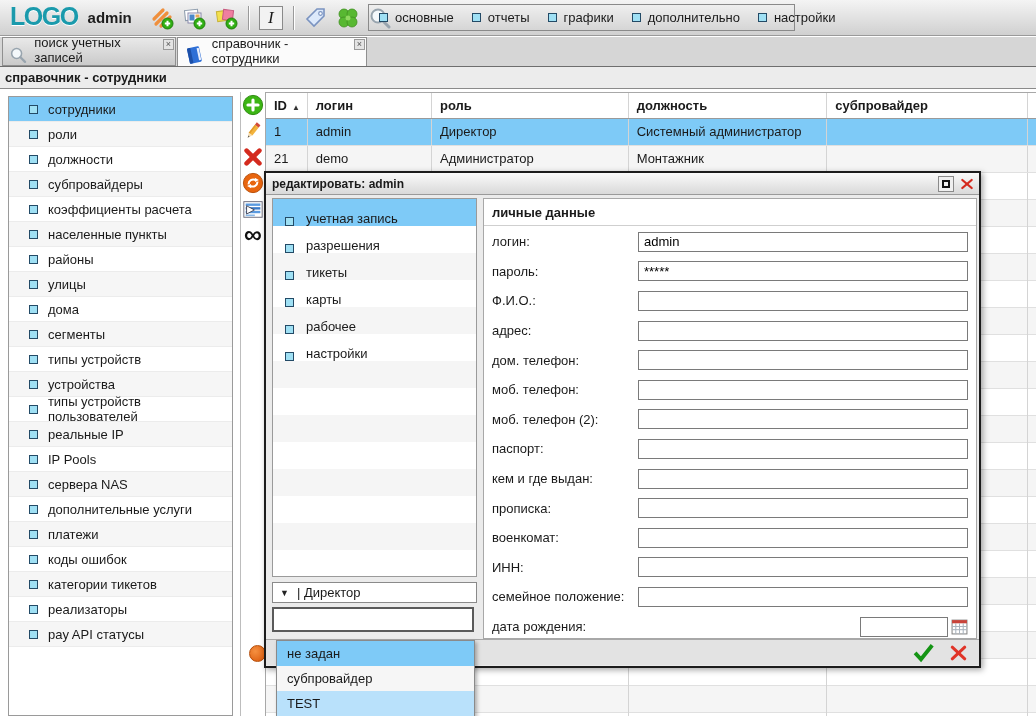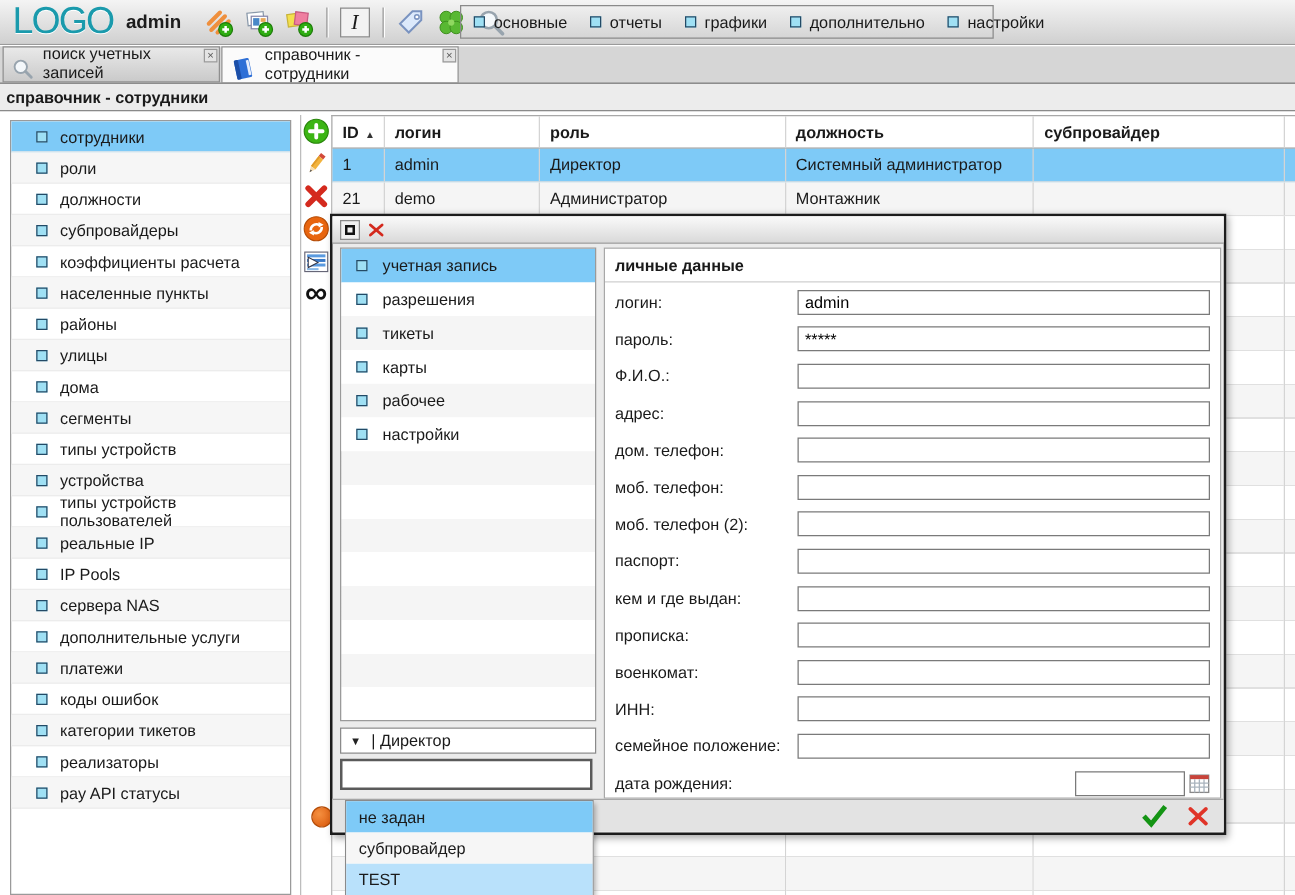--- a/index.html
+++ b/index.html
@@ -3,21 +3,21 @@
 <meta charset="utf-8">
 <style>
   * { margin:0; padding:0; box-sizing:border-box; }
   body { background:#fff; font-family:"Liberation Sans", sans-serif; }
   .stage { position:relative; width:1036px; height:716px; overflow:hidden; background:#fff; color:#1a1a1a; font-size:13px; }
 
   
   .topbar { position:absolute; left:0; top:0; width:1036px; height:36px;
     background:linear-gradient(#f4f4f4,#d0d0d0); border-bottom:1px solid #9a9a9a;
     display:flex; align-items:center; }
-  .logo { font-weight:normal; font-size:30px; letter-spacing:-1.5px; color:#1a9aac; margin:0 10px 2px 10px;
+  .logo { font-weight:bold; font-size:25px; letter-spacing:-1.5px; color:#1a9aac; margin:0 10px 2px 10px;
     text-shadow:0 1px 0 #fff;text-align:center; }
   .user { font-weight:bold; font-size:15px; color:#1c1c1c; margin-right:14px; }
   .tb-ico { width:24px; height:24px; margin:0 4px; cursor:pointer; }
   .tb-sep { width:1px; height:24px; background:#9a9a9a; margin:0 6px; box-shadow:1px 0 0 #fff; }
   .ibtn { width:24px; height:24px; border:1px solid #8a8a8a; background:#f2f2f2; margin:0 4px;
     font-family:"Liberation Serif",serif; font-style:italic; font-size:17px; text-align:center; line-height:22px; }
   .menu { position:absolute; left:368px; top:4px; width:427px; height:27px; border:1px solid #8a8a8a;
     display:flex; align-items:center; padding-left:10px; gap:18px; }
   .menu-item { display:flex; align-items:center; gap:7px; cursor:pointer; }
   .sq { display:inline-block; width:9px; height:9px; background:#9fe0f4; border:1px solid #234a66; }
@@ -68,21 +68,21 @@
     border:2px solid #1c1c1c; z-index:10; box-shadow:2px 2px 6px rgba(0,0,0,.35); }
   .mtitle { height:22px; background:linear-gradient(#fafafa,#d9d9d9); border-bottom:1px solid #9a9a9a;
     display:flex; align-items:center; font-weight:bold; font-size:12px; padding:0 4px 0 6px; }
   .mtitle .t { flex:1; }
   .maxbtn { width:16px; height:16px; border:1px solid #8a8a8a; background:#efefef; margin-right:5px;
     display:flex; align-items:center; justify-content:center; cursor:pointer; }
   .maxbtn i { display:block; width:8px; height:8px; border:2px solid #111; }
   .mbody { position:relative; height:470px; }
   .mnav { position:absolute; left:6px; top:3px; width:205px; height:379px; border:1px solid #9a9a9a; background:
     repeating-linear-gradient(#f5f5f5 0 27px, #fff 27px 54px); list-style:none; overflow:hidden; }
-  .mnav li { height:27px; display:flex; align-items:center; gap:12px; padding-left:12px; background:#fff; cursor:pointer; }
+  .mnav li { height:27px; display:flex; align-items:flex-end; gap:12px; padding-left:12px; background:#fff; cursor:pointer; }
   .mnav li:nth-child(odd) { background:#f5f5f5; }
   .mnav li.sel { background:#7ecaf7; }
   .combo { position:absolute; left:6px; top:387px; width:205px; height:21px; border:1px solid #8a8a8a;
     background:#fff; display:flex; align-items:center; padding-left:7px; gap:8px; cursor:pointer; }
   .combo .arr { font-size:9px; color:#222; }
   .mfind { position:absolute; left:6px; top:412px; width:202px; height:25px; border:2px solid #5a5a5a;
     font-size:13px; padding-left:4px; background:#fff; }
   .rpanel { position:absolute; left:217px; top:3px; width:494px; height:441px; border:1px solid #a8a8a8; background:#fff; }
   .rphead { font-weight:bold; font-size:13px; padding:6px 8px 5px 8px; border-bottom:1px solid #cfcfcf; }
   .frows { padding:1px 8px 0 8px; }
@@ -400,20 +400,21 @@
         <div class="td c1"></div>
         <div class="td c2"></div>
       <div class="td c3"></div>
         <div class="td c4"></div>
         <div class="td c5"></div>
     </div>
   </section>
 
   <div class="modal">
     <div class="mtitle">
+      <span class="t">редактировать: admin</span>
       <span class="maxbtn">
           <i></i>
         </span>
       <svg width="16" height="16" viewBox="0 0 24 24">
         <g stroke="#d42a1e" stroke-width="3.4" stroke-linecap="round">
           <line x1="5" y1="6" x2="19" y2="18"></line>
             <line x1="19" y1="6" x2="5" y2="18"></line>
           </g>
         </svg>
     </div>

